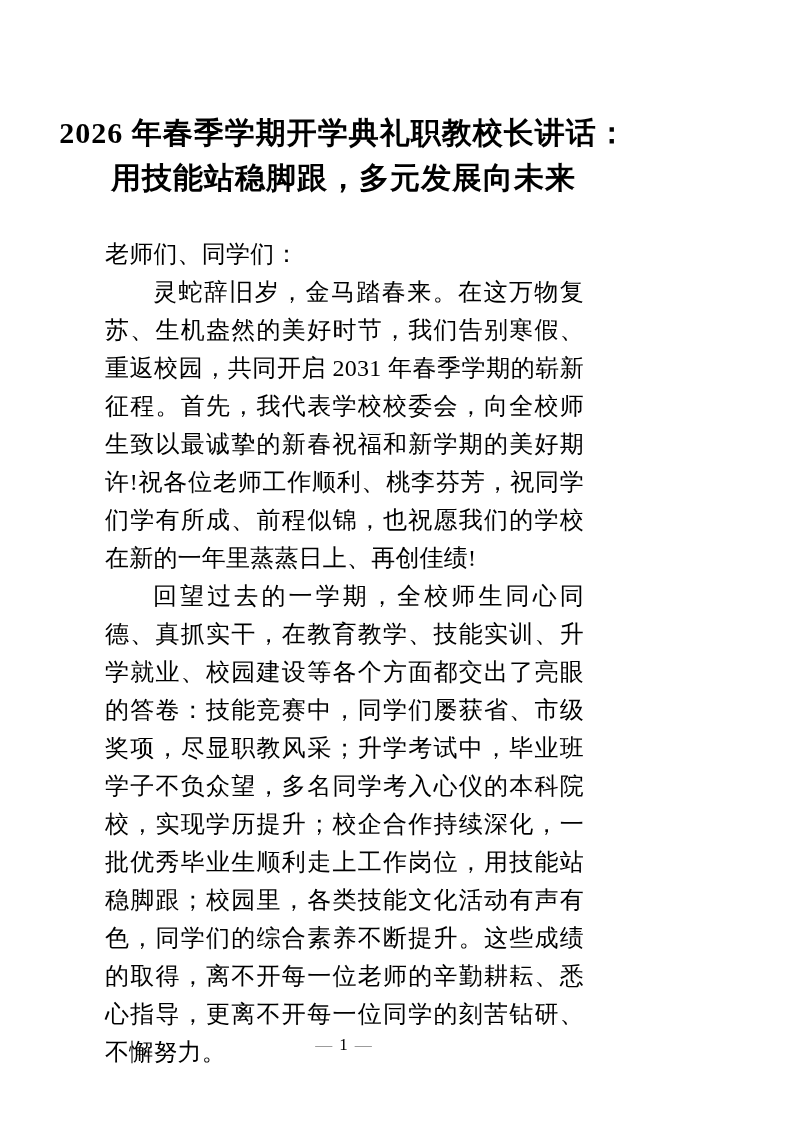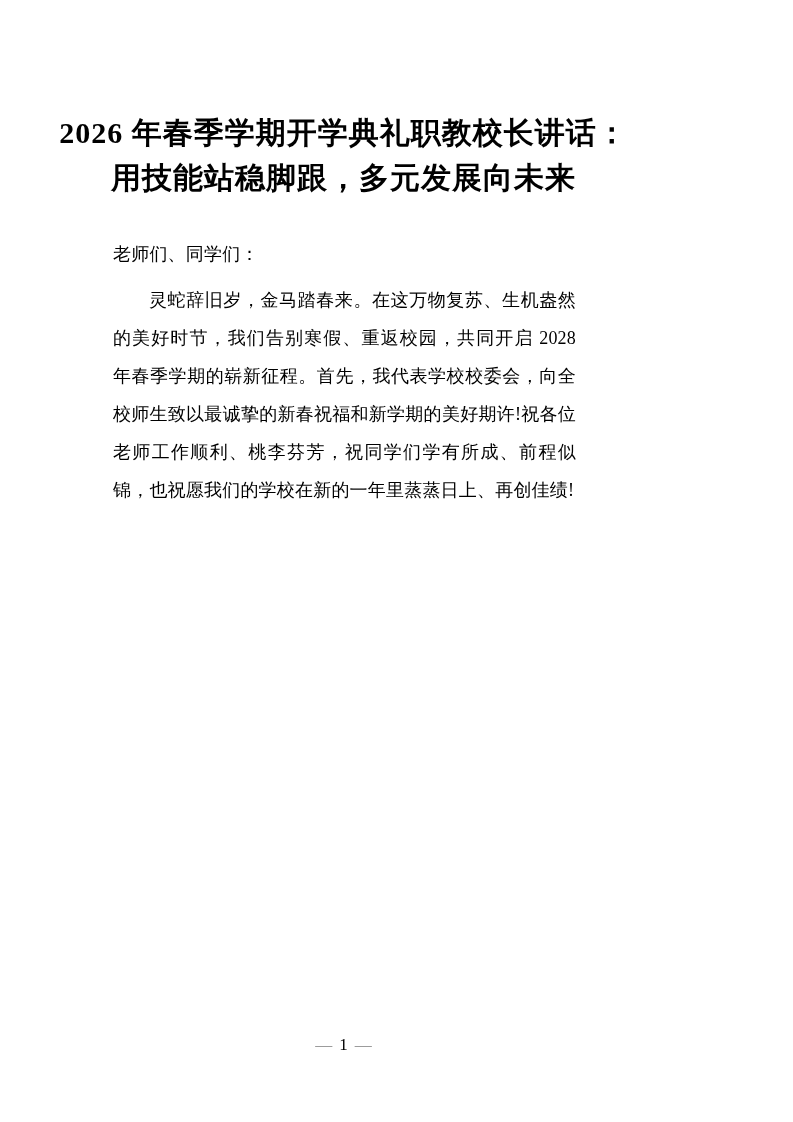--- a/index.html
+++ b/index.html
@@ -25,22 +25,22 @@
     letter-spacing: 1px;
     font-family: "Liberation Serif", "DejaVu Serif", serif;
   }
   .doc-title .tline {
     display: block;
   }
   .doc-body {
     margin: 35px 103px 0 105px; 
   }
   .doc-body p {
-    margin: 8px;
-    font-size: 18px;
+    margin: 0;
+    font-size: 24px;
     line-height: 38px;
     text-align: justify;
     letter-spacing: 0.2px;
     word-break: break-all;
   }
   .doc-body p.indent {
     text-indent: 2em;
   }
   .page-footer {
     position: absolute;
@@ -66,20 +66,21 @@
 
 <div class="page">
 
   <h1 class="doc-title">
     <span class="tline">2026 年春季学期开学典礼职教校长讲话：</span>
     <span class="tline">用技能站稳脚跟，多元发展向未来</span>
   </h1>
 
   <div class="doc-body">
     <p>老师们、同学们：</p>
-    <p class="indent">灵蛇辞旧岁，金马踏春来。在这万物复苏、生机盎然的美好时节，我们告别寒假、重返校园，共同开启 2028 年春季学期的崭新征程。首先，我代表学校校委会，向全校师生致以最诚挚的新春祝福和新学期的美好期许!祝各位老师工作顺利、桃李芬芳，祝同学们学有所成、前程似锦，也祝愿我们的学校在新的一年里蒸蒸日上、再创佳绩!</p>
+    <p class="indent">灵蛇辞旧岁，金马踏春来。在这万物复苏、生机盎然的美好时节，我们告别寒假、重返校园，共同开启 2031 年春季学期的崭新征程。首先，我代表学校校委会，向全校师生致以最诚挚的新春祝福和新学期的美好期许!祝各位老师工作顺利、桃李芬芳，祝同学们学有所成、前程似锦，也祝愿我们的学校在新的一年里蒸蒸日上、再创佳绩!</p>
+    <p class="indent">回望过去的一学期，全校师生同心同德、真抓实干，在教育教学、技能实训、升学就业、校园建设等各个方面都交出了亮眼的答卷：技能竞赛中，同学们屡获省、市级奖项，尽显职教风采；升学考试中，毕业班学子不负众望，多名同学考入心仪的本科院校，实现学历提升；校企合作持续深化，一批优秀毕业生顺利走上工作岗位，用技能站稳脚跟；校园里，各类技能文化活动有声有色，同学们的综合素养不断提升。这些成绩的取得，离不开每一位老师的辛勤耕耘、悉心指导，更离不开每一位同学的刻苦钻研、不懈努力。</p>
   </div>
 
   <div class="page-footer">
     <span class="dash">—</span><span class="pnum">1</span><span class="dash">—</span>
   </div>
 
 </div>
 
 </body></html>

